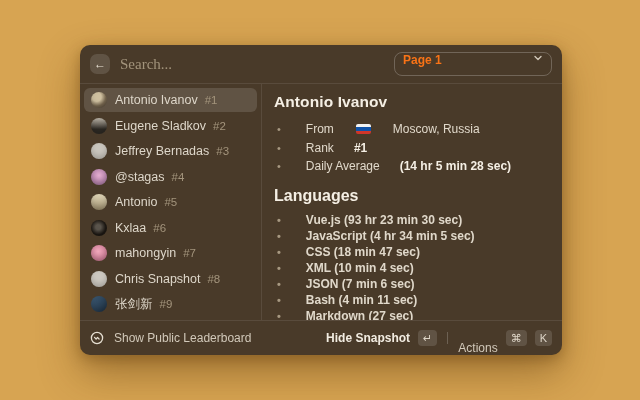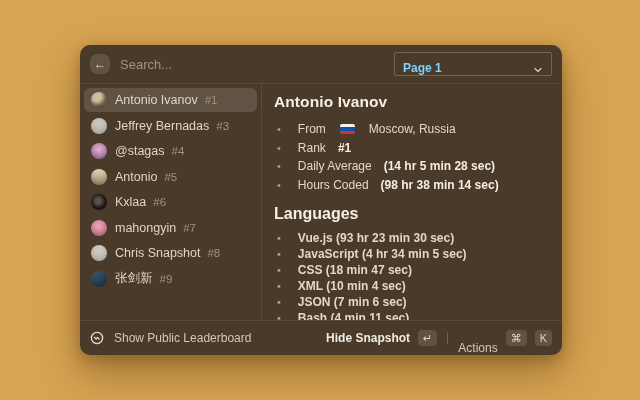--- a/index.html
+++ b/index.html
@@ -24,27 +24,27 @@
   }
   .back-btn {
     width: 20px; height: 20px; border-radius: 7px; border: none;
     background: var(--badge-bg, rgba(255,255,255,.13));
     color: #e9e2d5; font-size: 12px; line-height: 20px;
     display: flex; align-items: center; justify-content: center; cursor: pointer;
     font-family: inherit;
   }
   .search-input {
     flex: 1; background: transparent; border: none; outline: none;
-    font-size: 13px; color: #fca5a5; font-family: Liberation Sans, sans-serif;
+    font-size: 15px; color: #fca5a5; font-family: Liberation Serif, serif;
   }
   .search-input::placeholder { color: var(--text-muted, #a3947c); }
   .dropdown {
     width: 158px; height: 24px; border: 1px solid rgba(255,255,255,.22);
-    border-radius: 2px; display: flex; align-items: flex-end; padding: 0 8px;
-    font-size: 12px; font-weight: 600; color: #7dd3fc; cursor: pointer;
+    border-radius: 8px; display: flex; align-items: flex-start; padding: 0 8px;
+    font-size: 12px; font-weight: 600; color: #f97316; cursor: pointer;
   }
   .dropdown .chev { margin-left: auto; display: flex; }
   
   .main { flex: 1; display: flex; min-height: 0; }
   .sidebar {
     flex: 0 0 182px; padding: 4px;
     border-right: 1px solid var(--divider, rgba(255,255,255,.09));
     overflow: hidden;
   }
   .row {
@@ -58,21 +58,21 @@
     box-shadow: inset 0 -3px 5px rgba(0,0,0,.18);
   }
   .row .name { font-size: 12.5px; color: #ded7ca; white-space: nowrap; }
   .row .rank { font-size: 11.5px; color: var(--text-muted, #a3947c); margin-left: 7px; }
   
   .detail { flex: 1; padding: 9px 12px 0 12px; overflow: hidden; }
   .detail h1 {
     font-size: 15.5px; font-weight: 700; color: var(--text-primary, #f5efe4);
     margin-bottom: 9px; letter-spacing: .1px;
   }
-  .line { display: flex; align-items: center; gap: 12px; font-size: 12px; color: #e0d8ca; }
+  .line { display: flex; align-items: center; gap: 20px; font-size: 12px; color: #e0d8ca; }
   .line::before {
     content: "•"; color: #a89982; font-size: 11px; margin: 0 5px 0 3px;
   }
   .stat { height: 18.5px; }
   .lang { height: 16px; font-weight: bold; }
   .boldv { font-weight: 700; color: var(--text-primary, #f5efe4); }
   .flag {
     width: 15px; height: 10px; border-radius: 2px; display: inline-block;
     background: linear-gradient(#f2f2f2 0 33%, #0f52a8 33% 66%, #d0362a 66% 100%);
     margin: 0 2px;
@@ -121,20 +121,25 @@
   <div class="main">
 
     <div class="sidebar">
 
     <div class="row selected">
           <span class="avatar" style="background: radial-gradient(circle at 35% 30%, rgb(207, 192, 160) 0px, rgb(207, 192, 160) 30%, rgb(122, 106, 82) 60%, rgb(78, 66, 52));"></span>
           <span class="name">Antonio Ivanov</span>
           <span class="rank">#1</span>
         </div>
         <div class="row">
+          <span class="avatar" style="background: linear-gradient(rgb(185, 178, 166) 0%, rgb(46, 42, 36) 70%);"></span>
+          <span class="name">Eugene Sladkov</span>
+          <span class="rank">#2</span>
+        </div>
+        <div class="row">
           <span class="avatar" style="background: rgb(201, 197, 189);"></span>
           <span class="name">Jeffrey Bernadas</span>
           <span class="rank">#3</span>
         </div>
         <div class="row">
           <span class="avatar" style="background: radial-gradient(circle at 50% 40%, rgb(228, 174, 208), rgb(156, 107, 151));"></span>
           <span class="name">@stagas</span>
           <span class="rank">#4</span>
         </div>
         <div class="row">
@@ -177,25 +182,20 @@
           </div>
           <div class="line stat">
             <span>Rank</span>
 
             <span class="boldv">#1</span>
           </div>
           <div class="line stat">
             <span>Daily Average</span>
 
             <span class="boldv">(14 hr 5 min 28 sec)</span>
-          </div>
-          <div class="line stat">
-            <span>Hours Coded</span>
-
-            <span class="boldv">(98 hr 38 min 14 sec)</span>
           </div>
         </div>
 
       <h2>Languages</h2>
 
       <div>
 
       <div class="line lang">
             <span>Vue.js (93 hr 23 min 30 sec)</span>
           </div>

